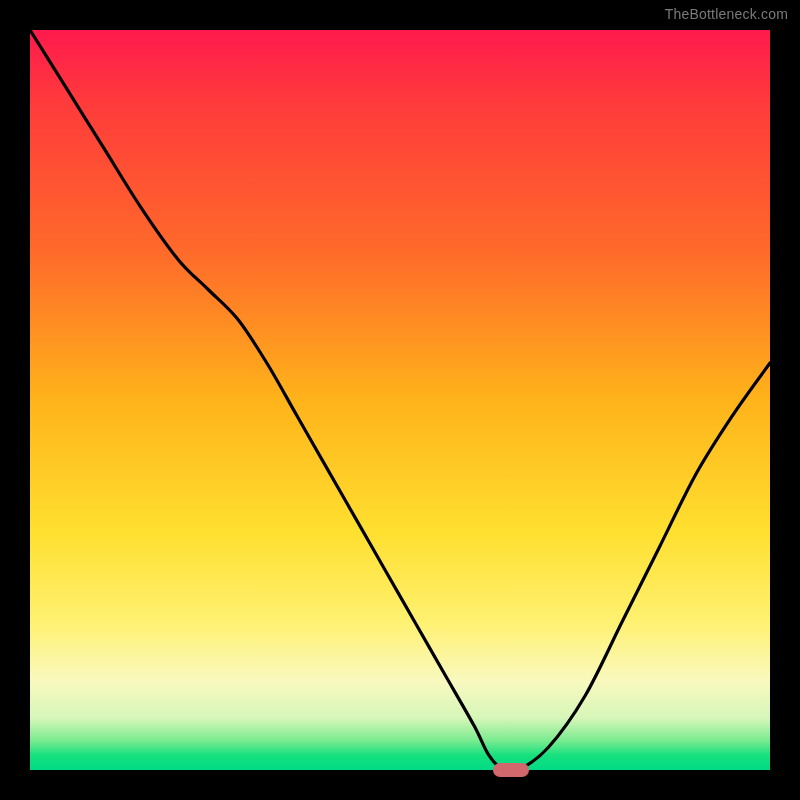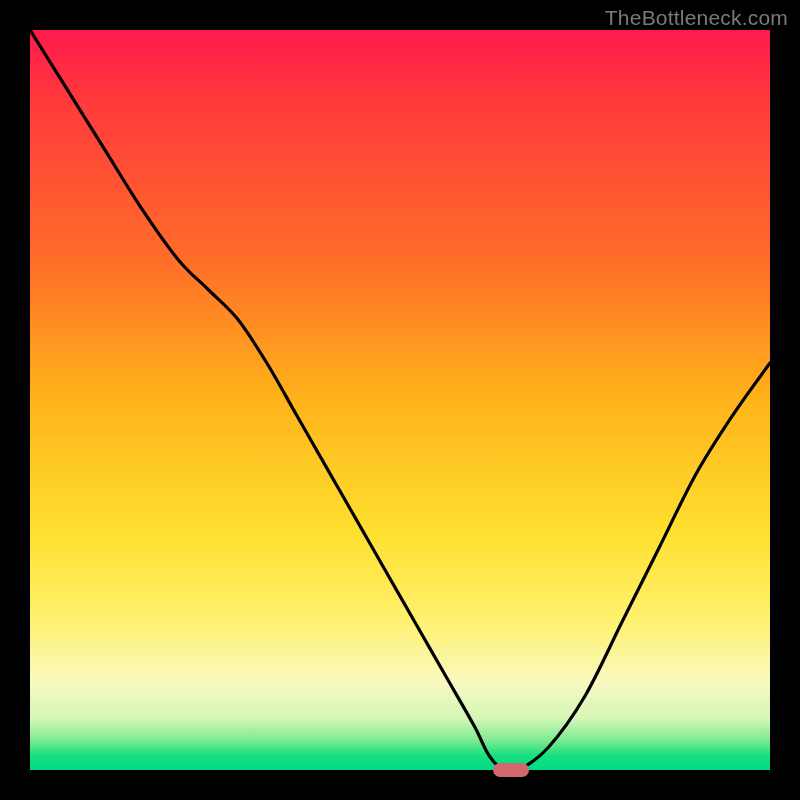--- a/index.html
+++ b/index.html
@@ -52,21 +52,21 @@
     height: 14px;
     border-radius: 7px;
     background: #d1686d;
     transform: translate(-50%, -50%);
   }
   .watermark {
     position: absolute;
     top: 6px;
     right: 12px;
     color: #7a7a7a;
-    font-size: 21px;
+    font-size: 14px;
     letter-spacing: 0.2px;
     font-weight: 400;
     user-select: none;
   }
 </style>
 </head>
 <body>
 
 <div class="frame">
   <div class="watermark">TheBottleneck.com</div>

